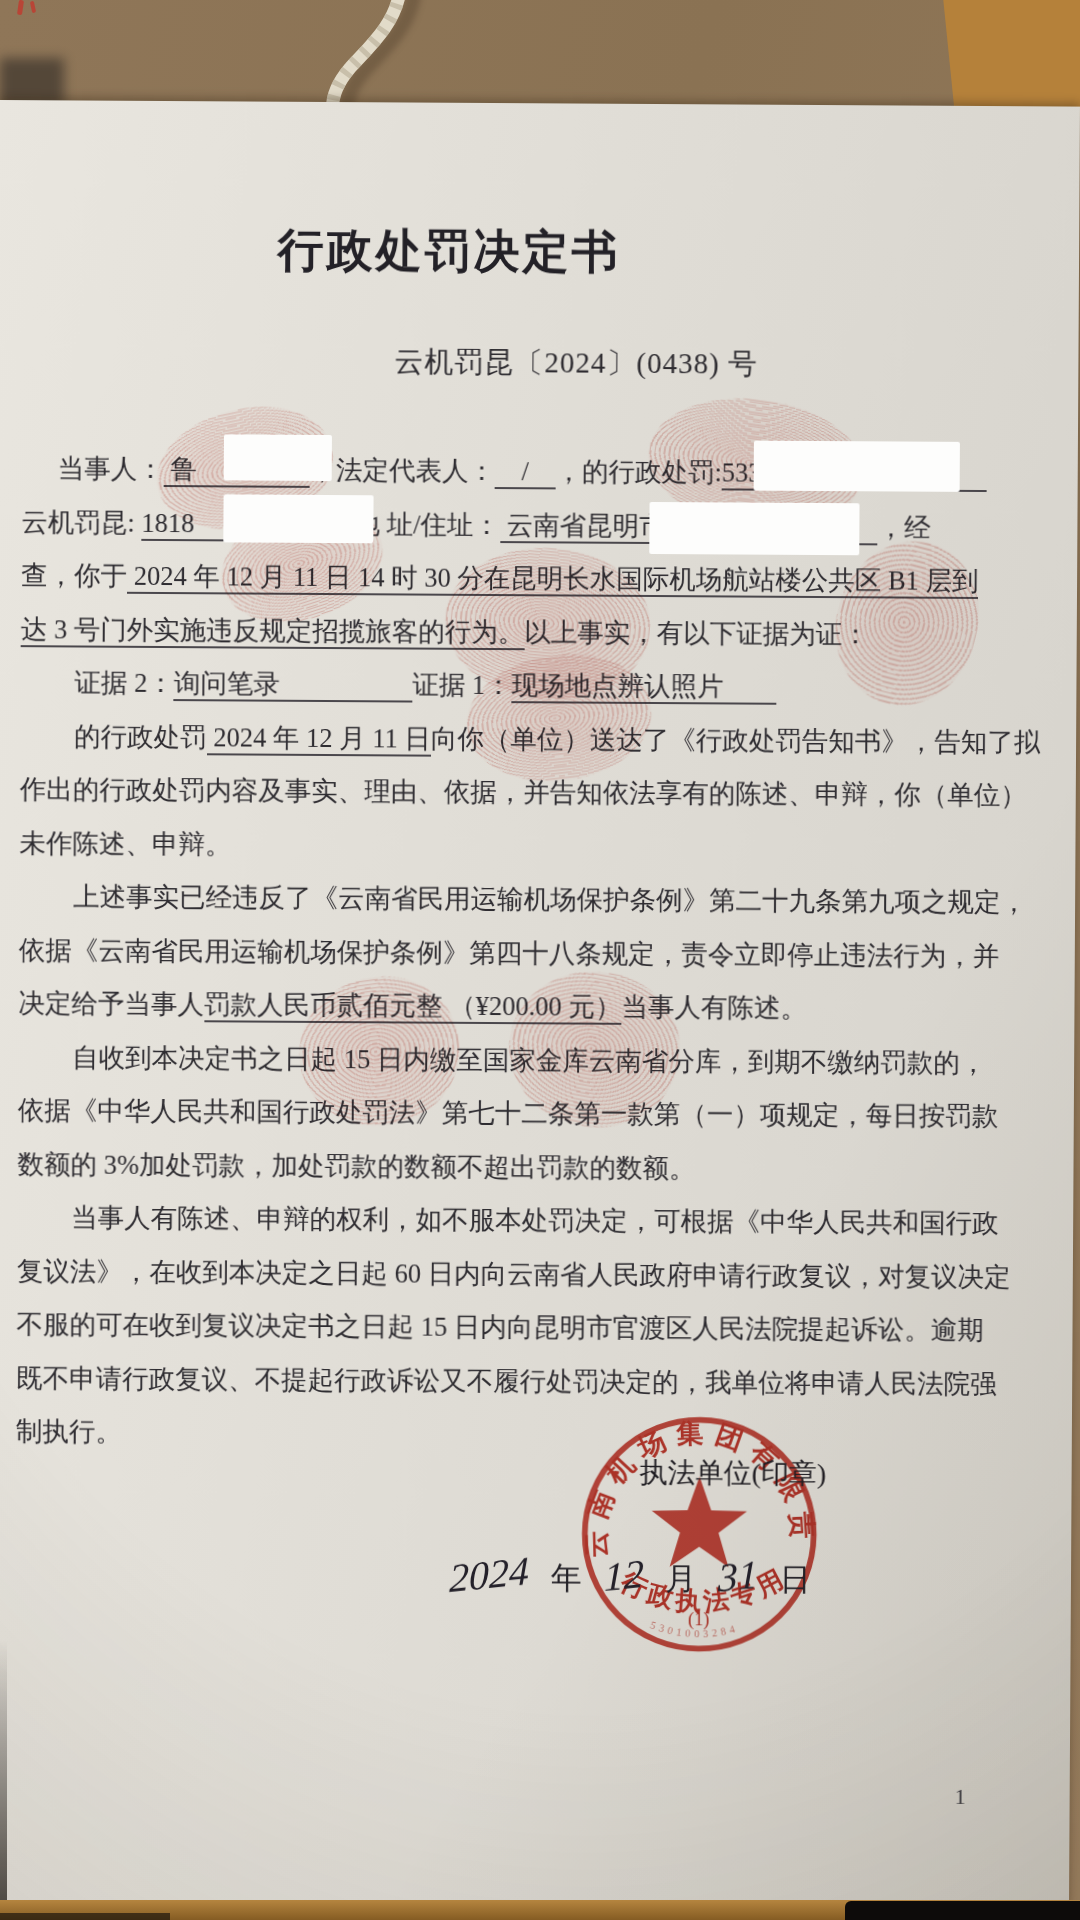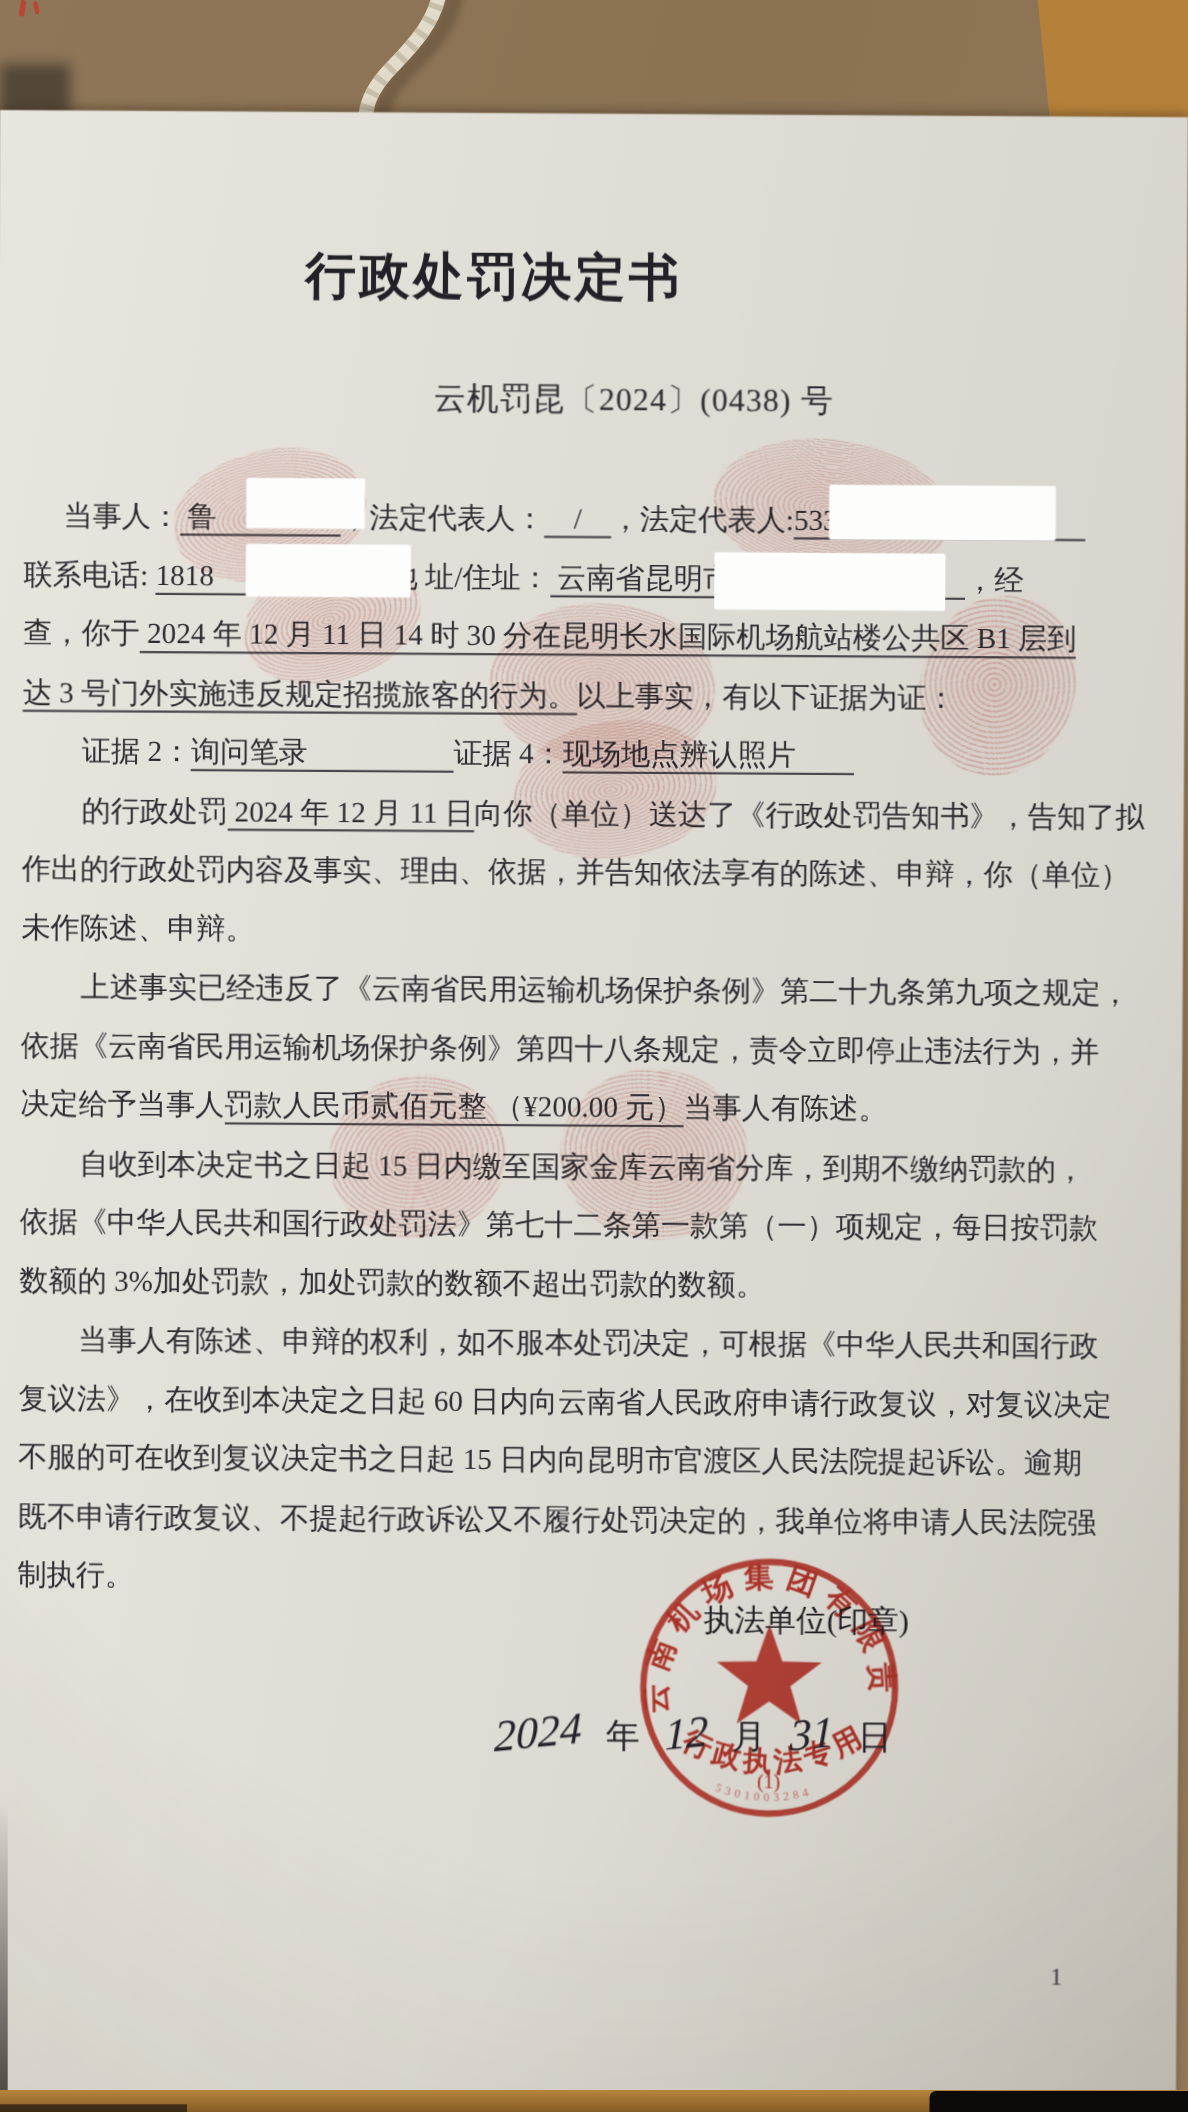--- a/index.html
+++ b/index.html
@@ -75,25 +75,25 @@
     <path d="M 100 -6 C 96 28, 68 52, 50 72 C 38 86, 30 102, 33 120" fill="none" stroke="#e2dbc9" stroke-width="13" stroke-linecap="round"></path>
     <path d="M 100 -6 C 96 28, 68 52, 50 72 C 38 86, 30 102, 33 120" fill="none" stroke="#b3a88f" stroke-width="13" stroke-linecap="butt" stroke-dasharray="5 9" opacity=".55"></path>
   </svg>
 
   <div class="paper">
 
     <div class="doc-title">行政处罚决定书</div>
     <div class="doc-number">云机罚昆〔2024〕(0438) 号</div>
 
     <div class="doc-body">
-        <div class="doc-line indent-sm"><span>当事人：</span><span class="ul"> 鲁　　　　 </span><span>，法定代表人：</span><span class="ul">　/　</span><span>，法定代表人:</span><span class="ul">533025　　　　　　　</span></div>
-        <div class="doc-line"><span>联系电话: </span><span class="ul">1818　　　　　</span><span>，地 址/住址：</span><span class="ul"> 云南省昆明市官渡　　　　　　</span><span>，经</span></div>
+        <div class="doc-line indent-sm"><span>当事人：</span><span class="ul"> 鲁　　　　 </span><span>，法定代表人：</span><span class="ul">　/　</span><span>，的行政处罚:</span><span class="ul">533025　　　　　　　</span></div>
+        <div class="doc-line"><span>云机罚昆: </span><span class="ul">1818　　　　　</span><span>，地 址/住址：</span><span class="ul"> 云南省昆明市官渡　　　　　　</span><span>，经</span></div>
         <div class="doc-line"><span>查，你于</span><span class="ul"> 2024 年 12 月 11 日 14 时 30 分在昆明长水国际机场航站楼公共区 B1 层到</span></div>
         <div class="doc-line"><span class="ul">达 3 号门外实施违反规定招揽旅客的行为。</span><span>以上事实，有以下证据为证：</span></div>
-        <div class="doc-line indent"><span>证据 2：</span><span class="ul">询问笔录　　　　　</span><span>证据 4：</span><span class="ul">现场地点辨认照片　　</span></div>
+        <div class="doc-line indent"><span>证据 2：</span><span class="ul">询问笔录　　　　　</span><span>证据 1：</span><span class="ul">现场地点辨认照片　　</span></div>
         <div class="doc-line indent"><span>的行政处罚</span><span class="ul"> 2024 年 12 月 11 日</span><span>向你（单位）送达了《行政处罚告知书》，告知了拟</span></div>
         <div class="doc-line"><span>作出的行政处罚内容及事实、理由、依据，并告知依法享有的陈述、申辩，你（单位）</span></div>
         <div class="doc-line"><span>未作陈述、申辩。</span></div>
         <div class="doc-line indent"><span>上述事实已经违反了《云南省民用运输机场保护条例》第二十九条第九项之规定，</span></div>
         <div class="doc-line"><span>依据《云南省民用运输机场保护条例》第四十八条规定，责令立即停止违法行为，并</span></div>
         <div class="doc-line"><span>决定给予当事人</span><span class="ul">罚款人民币贰佰元整 （¥200.00 元）</span><span>当事人有陈述。</span></div>
         <div class="doc-line indent"><span>自收到本决定书之日起 15 日内缴至国家金库云南省分库，到期不缴纳罚款的，</span></div>
         <div class="doc-line"><span>依据《中华人民共和国行政处罚法》第七十二条第一款第（一）项规定，每日按罚款</span></div>
         <div class="doc-line"><span>数额的 3%加处罚款，加处罚款的数额不超出罚款的数额。</span></div>
         <div class="doc-line indent"><span>当事人有陈述、申辩的权利，如不服本处罚决定，可根据《中华人民共和国行政</span></div>

